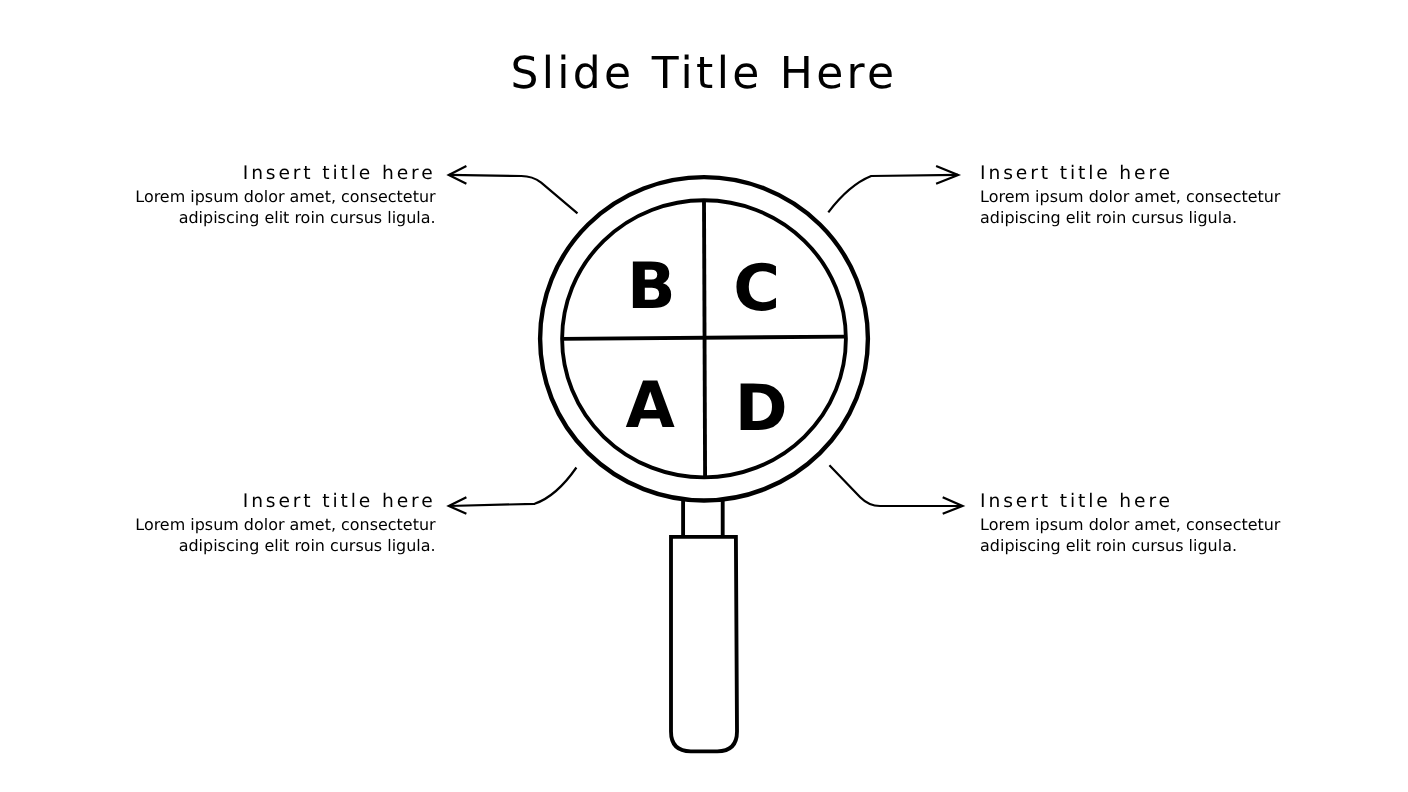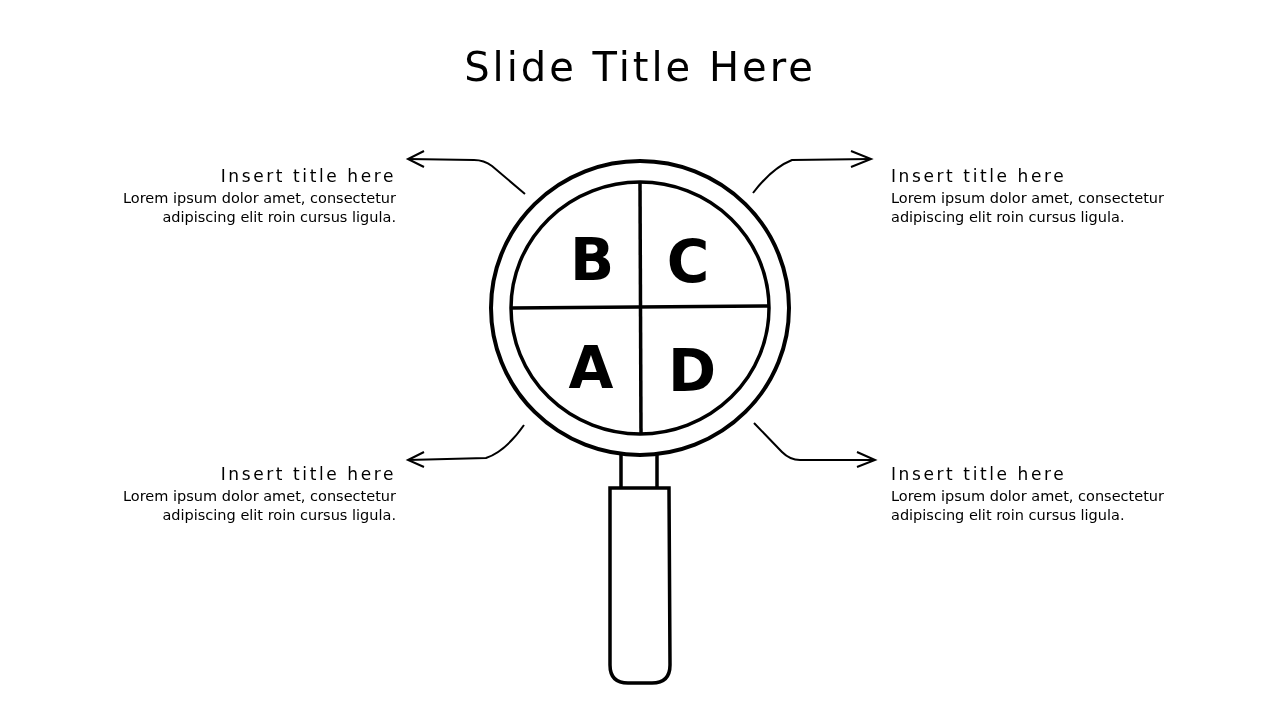--- a/index.html
+++ b/index.html
@@ -1,18 +1,18 @@
 <!DOCTYPE html>
 <html><head>
 <meta charset="utf-8">
 <style>
   html, body { margin:0; padding:0; background:#ffffff; }
   body { width:1280px; height:720px; position:relative; overflow:hidden; font-family:"DejaVu Sans", sans-serif; color:#000; }
   .title { position:absolute; top:44px; left:0; width:1280px; text-align:center; font-size:40px; letter-spacing:3px; font-family:"DejaVu Sans", sans-serif; font-weight:normal; }
-  .callout { position:absolute; width:290px;margin-top:18px; }
+  .callout { position:absolute; width:290px; }
   .callout .ct { font-size:17px; letter-spacing:2.6px; line-height:20px; white-space:nowrap; }
   .callout .cb { font-size:14.5px; line-height:19px; margin-top:3px; }
   .left { text-align:right; }
   .right { text-align:left; }
   #c1 { left:106px; top:148px; }
   #c2 { left:891px; top:148px; }
   #c3 { left:106px; top:446px; }
   #c4 { left:891px; top:446px; }
   svg.diagram { position:absolute; left:0; top:0; }
   .letter { font-family:"DejaVu Sans", sans-serif; font-weight:bold; font-size:58px; }

